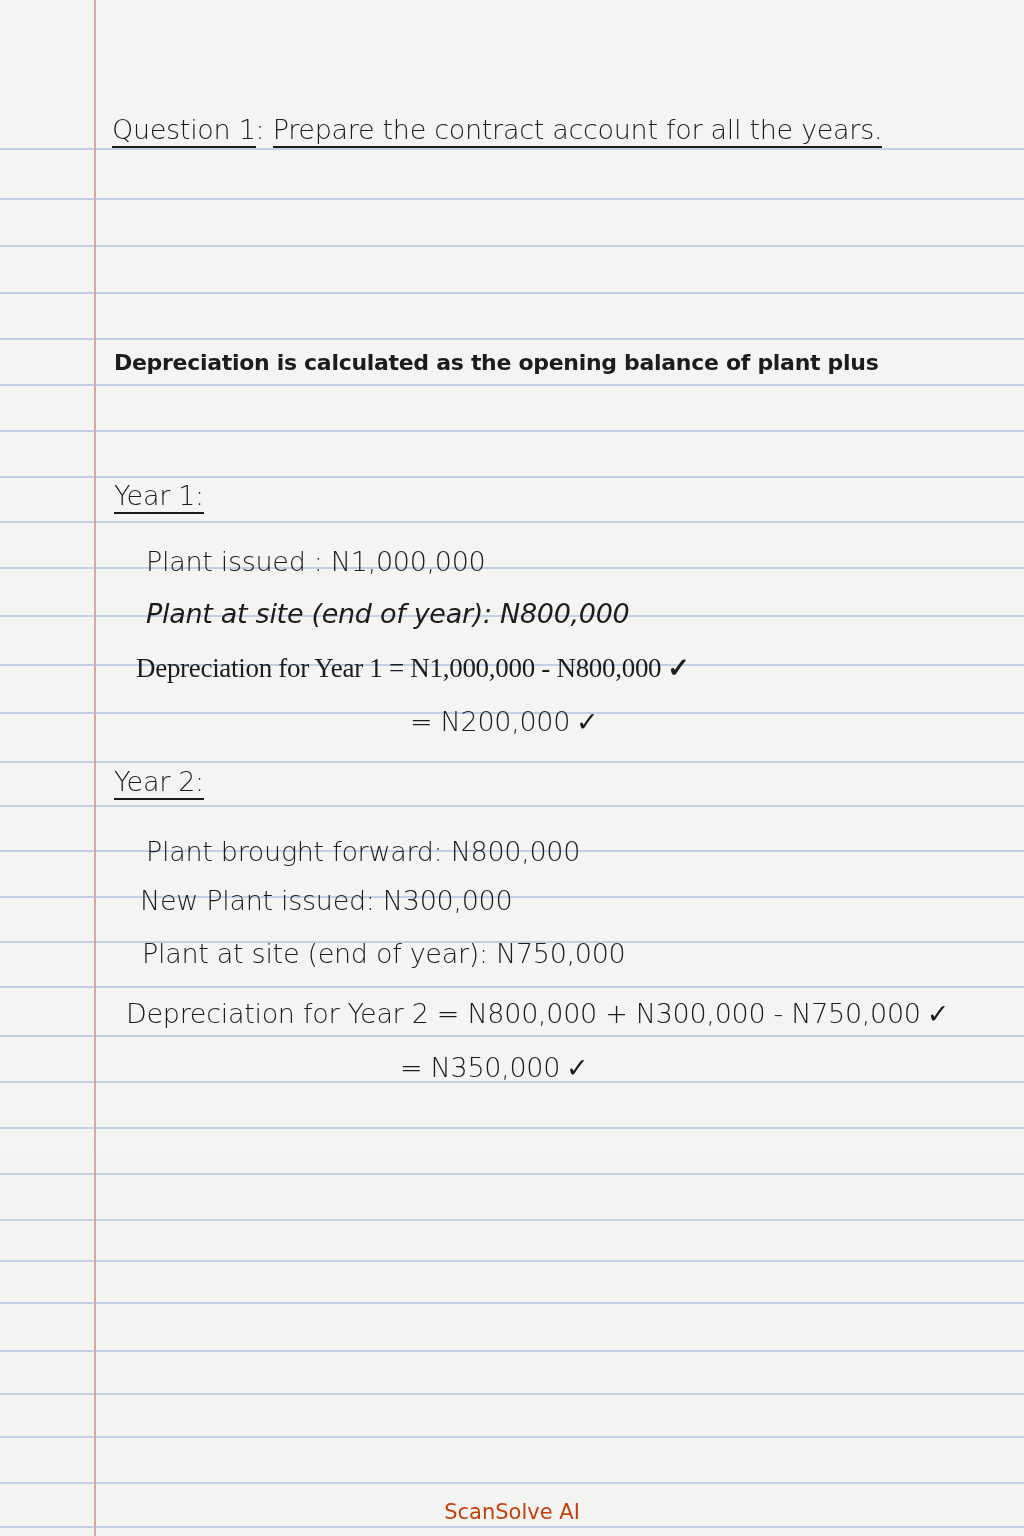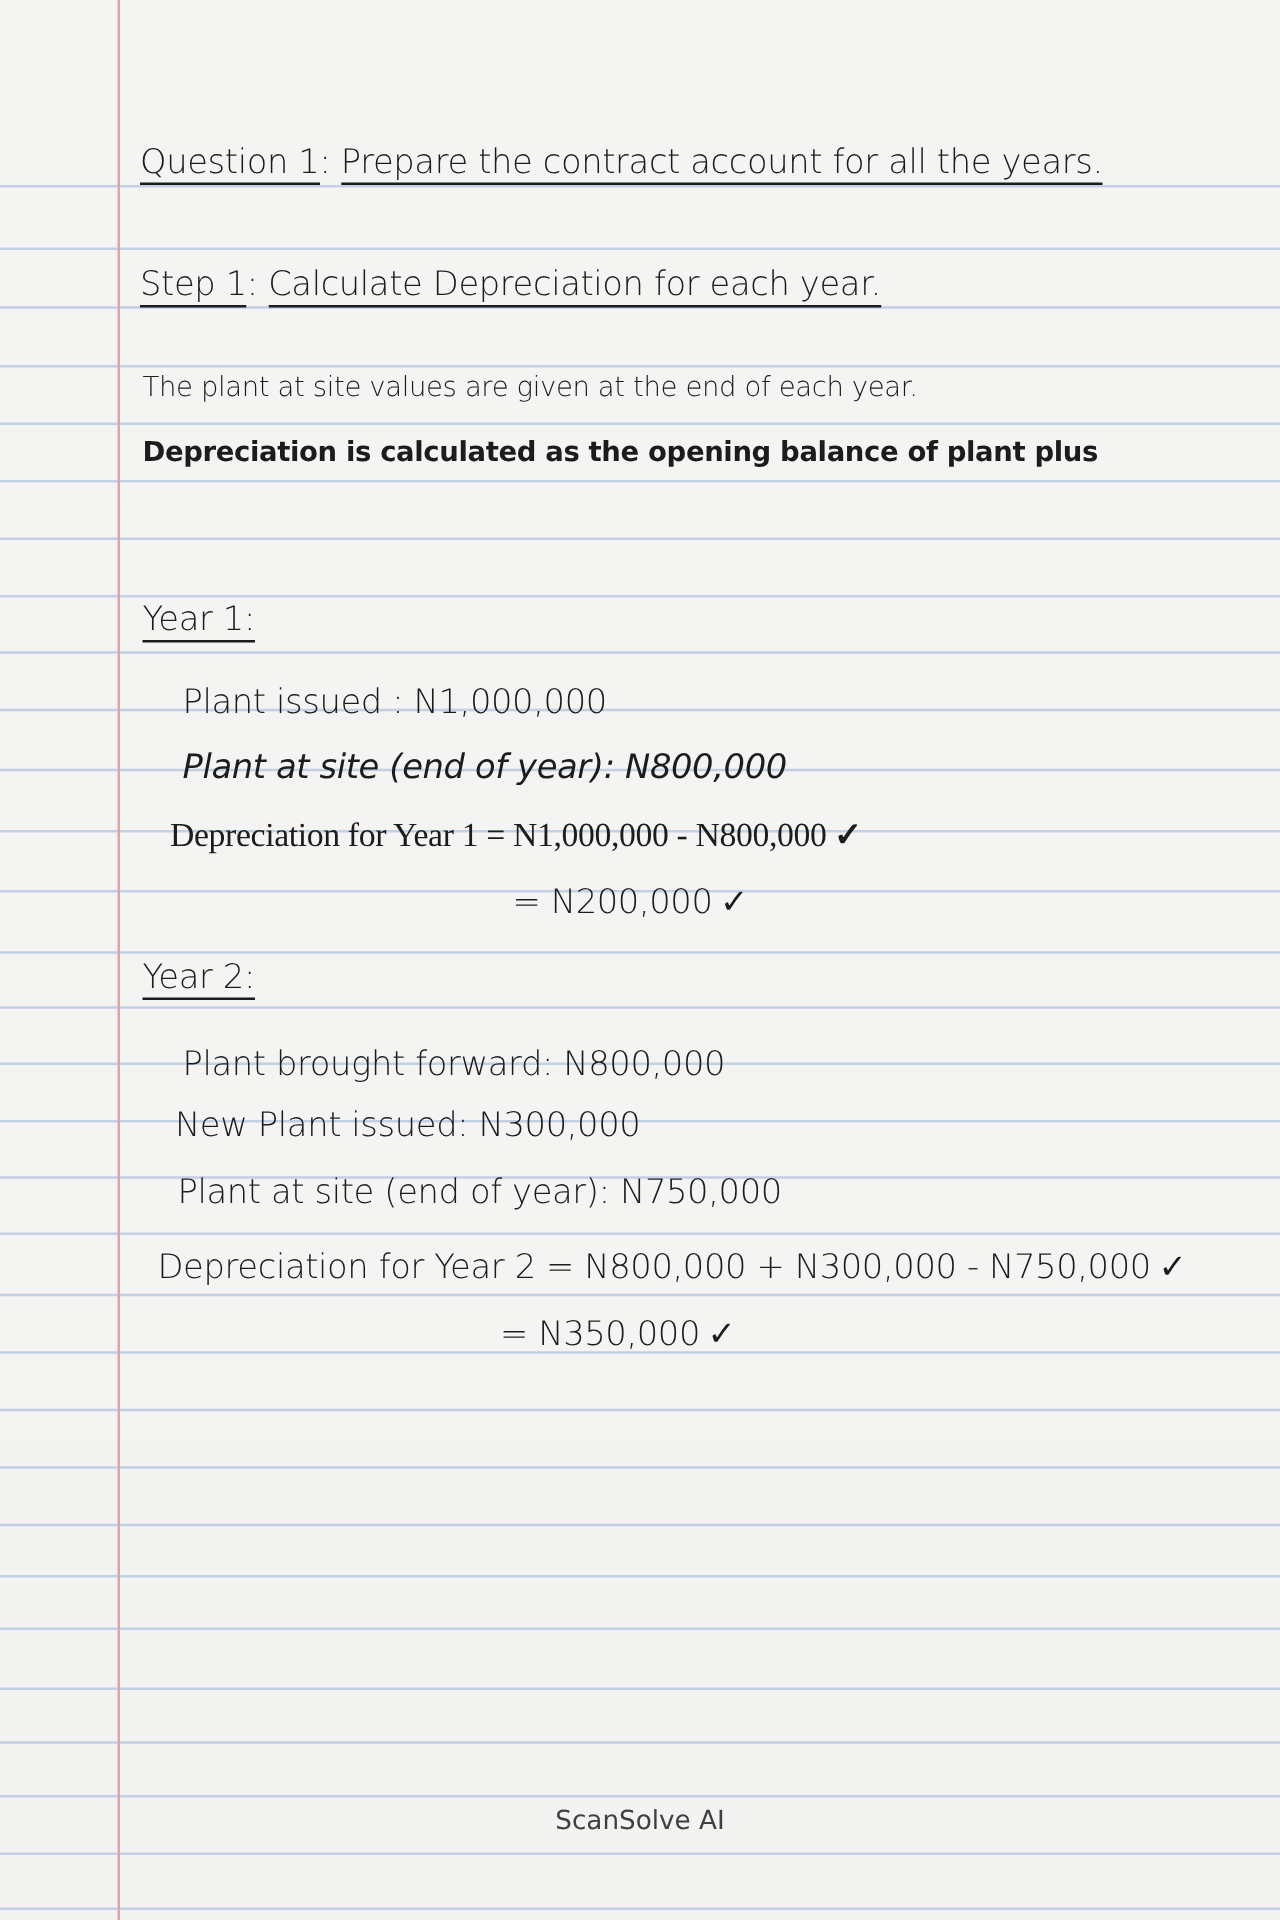--- a/index.html
+++ b/index.html
@@ -27,22 +27,22 @@
       font-weight: 300;
       letter-spacing: -0.3px;
       transform-origin: left center;
     }
     .heading { font-size: 27px; }
     .para { font-size: 22px; }
     .body { font-size: 27px; }
     .ul { border-bottom: 2px solid #1c1c1c; padding-bottom: 1px; }
     .check { font-weight: 700; margin-left: 6px; }
     .footer {
-      position: absolute; left: 0; width: 1024px; top: 1444px;
-      text-align: center; font-size: 21px; color: #404040;
+      position: absolute; left: 0; width: 1024px; top: 1500px;
+      text-align: center; font-size: 21px; color: #c2410c;
       font-family: "DejaVu Sans", sans-serif;
     }
   </style>
 </head>
 <body>
 
 <div class="page">
 
   <div class="rule" style="top:148px"></div>
   <div class="rule" style="top:198px"></div>
@@ -76,26 +76,21 @@
   <div class="rule" style="top:1482px"></div>
   <div class="rule" style="top:1526px"></div>
 
   <div class="margin"></div>
 
   <div class="txt heading" style="left:112px; top:114px;">
     <span class="ul">Question 1</span><span>:</span>
     <span class="ul">Prepare the contract account for all the years.</span>
   </div>
 
-  <div class="txt heading" style="left:112px; top:212px;">
-    <span class="ul">Step 1</span><span>:</span>
-    <span class="ul">Calculate Depreciation for each year.</span>
-  </div>
 
-  <div class="txt para" style="left:114px; top:298px;">The plant at site values are given at the end of each year.</div>
   <div class="txt para" style="left:114px; top:350px;font-weight:bold;">Depreciation is calculated as the opening balance of plant plus</div>
 
   <div class="txt heading" style="left:114px; top:480px;text-align:center;">
     <span class="ul">Year 1:</span>
   </div>
   <div class="txt body" style="left:146px; top:546px;">Plant issued :  N1,000,000</div>
   <div class="txt body" style="left:146px; top:598px;font-style:italic;">Plant at site (end of year):  N800,000</div>
   <div class="txt body" style="left:136px; top:652px;font-family:Liberation Serif, serif;">
     <span>Depreciation for Year 1 = N1,000,000 - N800,000</span><span class="check">✓</span>
   </div>

